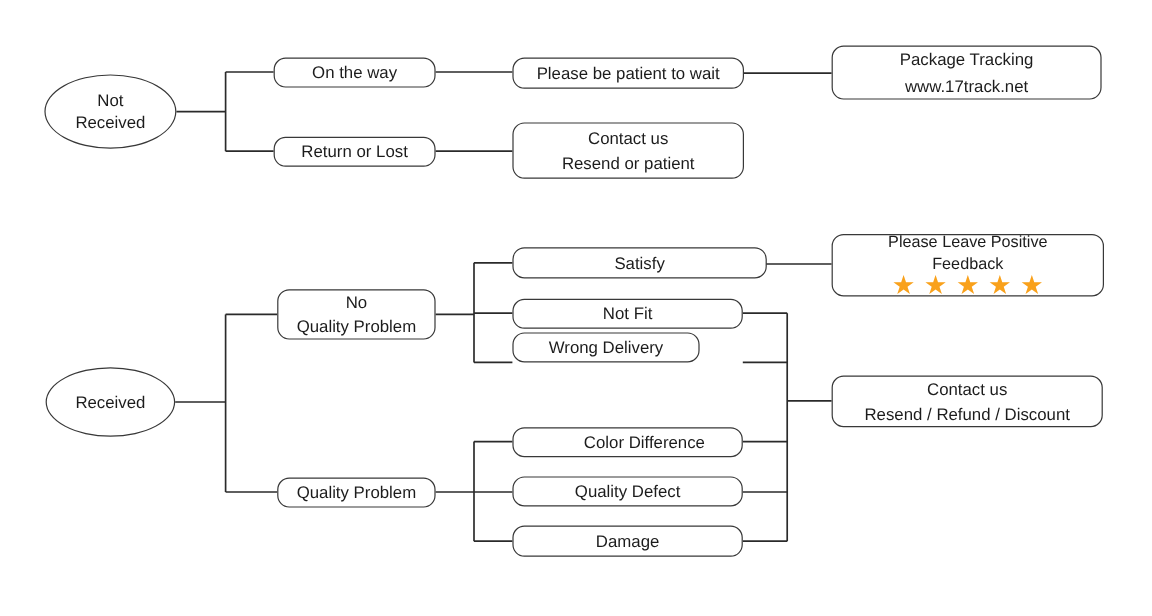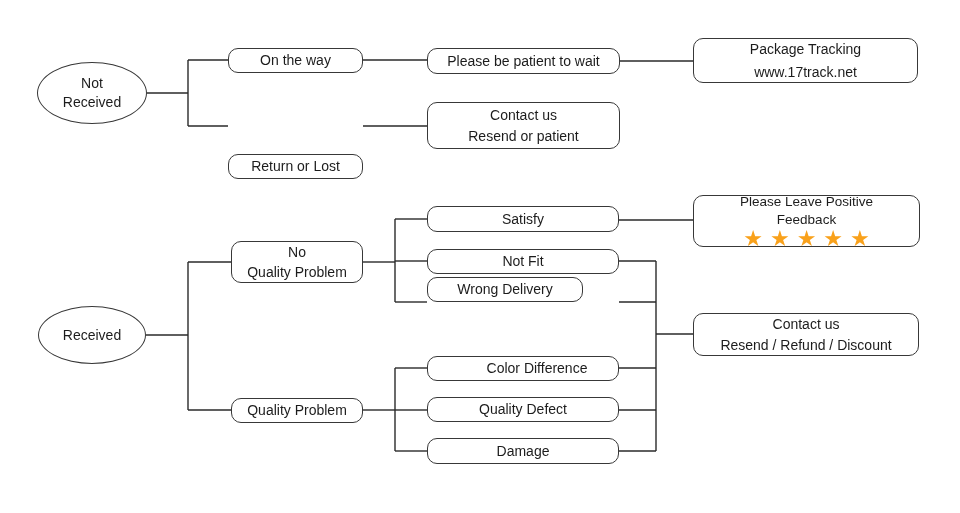--- a/index.html
+++ b/index.html
@@ -53,29 +53,29 @@
     align-items: center;
     justify-content: center;
     text-align: center;
     font-size: 14px;
     line-height: 1.35;
   }
   .ellipse .label { max-width: 74px; }
   
   .el-not-received { left: 37px;  top: 62px;  width: 110px; height: 62px; }
   .nd-on-the-way   { left: 228px; top: 48px;  width: 135px; height: 25px; }
-  .nd-return-lost  { left: 228px; top: 114px; width: 135px; height: 25px; margin-top: 40px; }
+  .nd-return-lost  { left: 228px; top: 114px; width: 135px; height: 25px; }
   .nd-patient      { left: 427px; top: 48px;  width: 193px; height: 26px; }
   .nd-contact-top  { left: 427px; top: 102px; width: 193px; height: 47px; }
   .nd-tracking     { left: 693px; top: 38px;  width: 225px; height: 45px; justify-content: space-between; }
   
   .el-received     { left: 38px;  top: 306px; width: 108px; height: 58px; }
   .nd-no-quality   { left: 231px; top: 241px; width: 132px; height: 42px; }
   .nd-quality      { left: 231px; top: 398px; width: 132px; height: 25px; }
-  .nd-satisfy      { left: 427px; top: 206px; width: 192px; height: 26px; }
+  .nd-satisfy      { left: 427px; top: 206px; width: 212px; height: 26px; }
   .nd-not-fit      { left: 427px; top: 249px; width: 192px; height: 25px; }
   .nd-wrong-del    { left: 427px; top: 277px; width: 156px; height: 25px; }
   .nd-color-diff   { left: 427px; top: 356px; width: 192px; height: 25px; padding-left: 28px; }
   .nd-qual-defect  { left: 427px; top: 397px; width: 192px; height: 25px; }
   .nd-damage       { left: 427px; top: 438px; width: 192px; height: 26px; }
   .nd-feedback     { left: 693px; top: 195px; width: 227px; height: 52px; padding: 2px 16px 1px; }
   .nd-contact-bot  { left: 693px; top: 313px; width: 226px; height: 43px; }
   .nd-feedback .title { font-size: 13.5px; line-height: 1.3; }
   .stars {
     display: flex;

